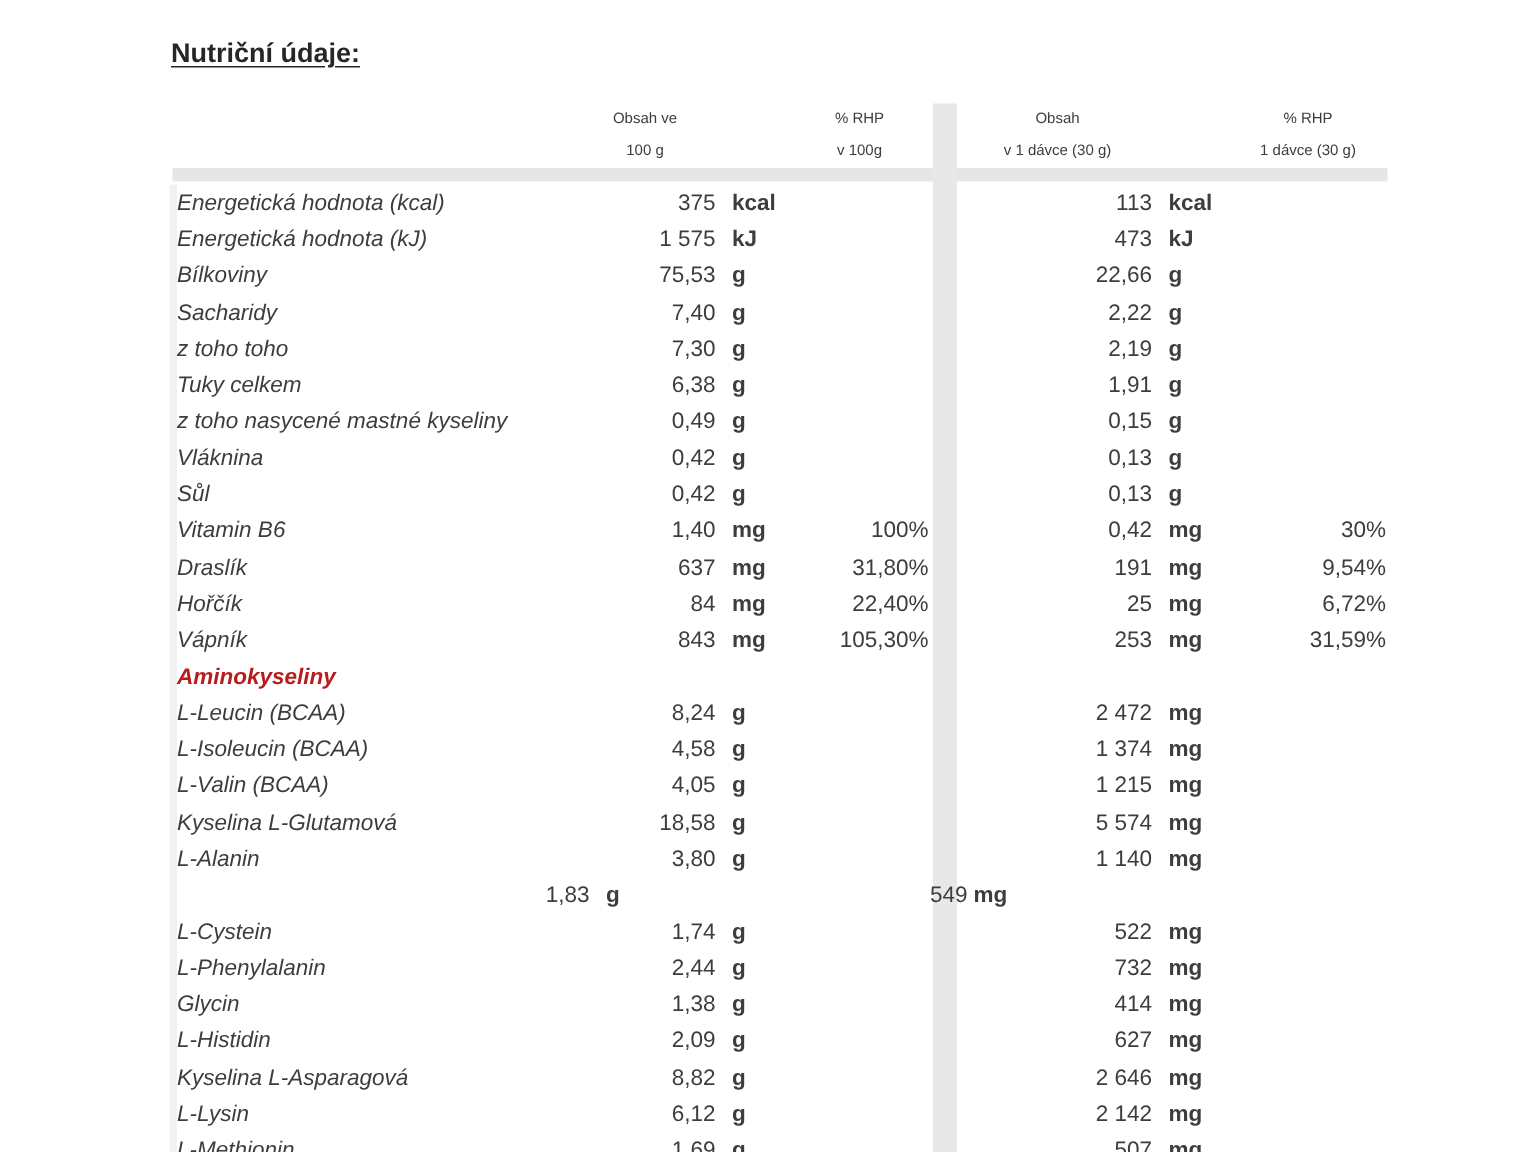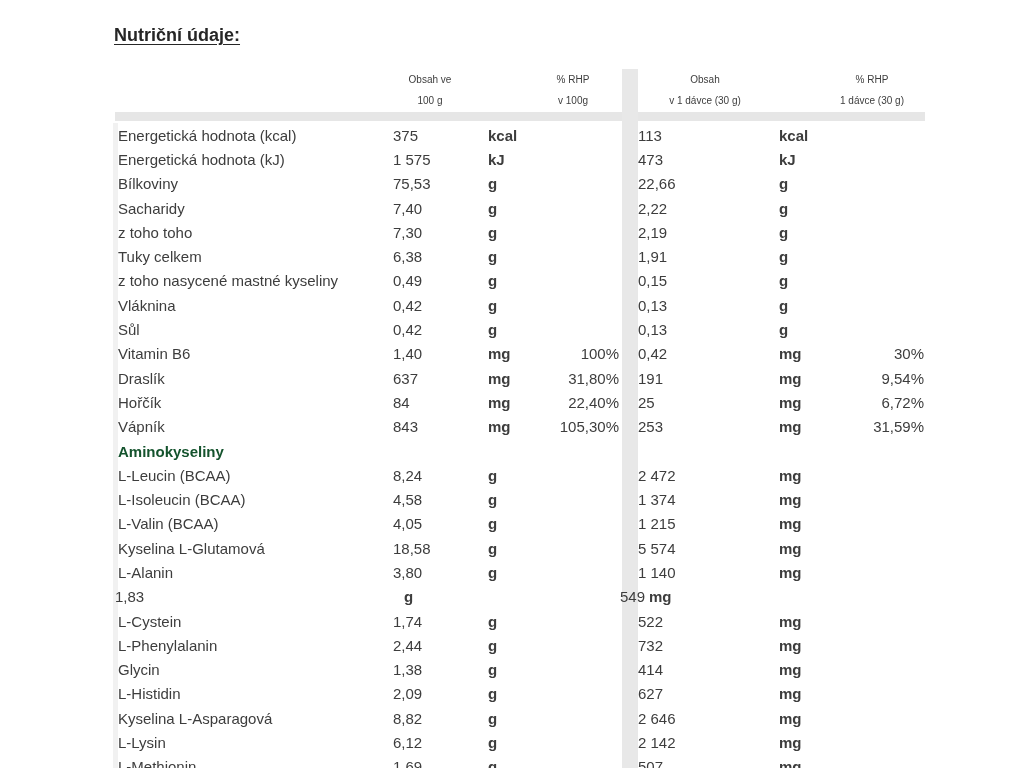--- a/index.html
+++ b/index.html
@@ -41,25 +41,25 @@
   
   .rows { position: absolute; left: 115px; top: 104px; width: 810px; }
   .row {
     display: grid;
     grid-template-columns: 278px 84px 55px 88px 18px 130px 55px 102px;
     height: 24.3px;
     align-items: center;
     font-size: 15px;
     white-space: nowrap;
   }
-  .c-label { padding-left: 3px; overflow: hidden; }
-  .c-num   { }
+  .c-label { padding-left: 3px; overflow: hidden; font-style: italic; }
+  .c-num   { text-align: right; }
   .c-unit  { text-align: left; padding-left: 11px; font-weight: bold; }
   .c-rhp   { text-align: right; padding-right: 1px; }
-  .row.section .c-label { font-weight: 700; color: #14532d; }
+  .row.section .c-label { font-weight: 700; color: #b91c1c; }
 </style>
 </head>
 <body>
 
 <div class="page">
 
   <div class="title">Nutriční údaje:</div>
 
   <div class="header-band" style="background: rgb(230, 230, 230);"></div>
   <div class="v-divider" style="background: rgb(232, 232, 232);"></div>

